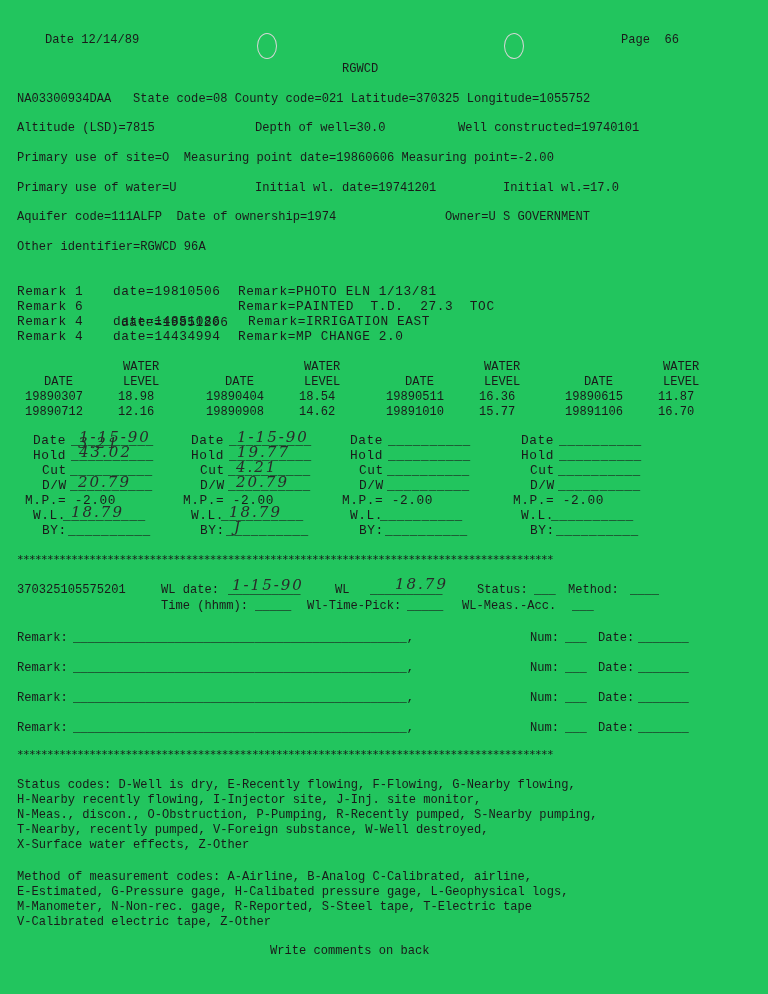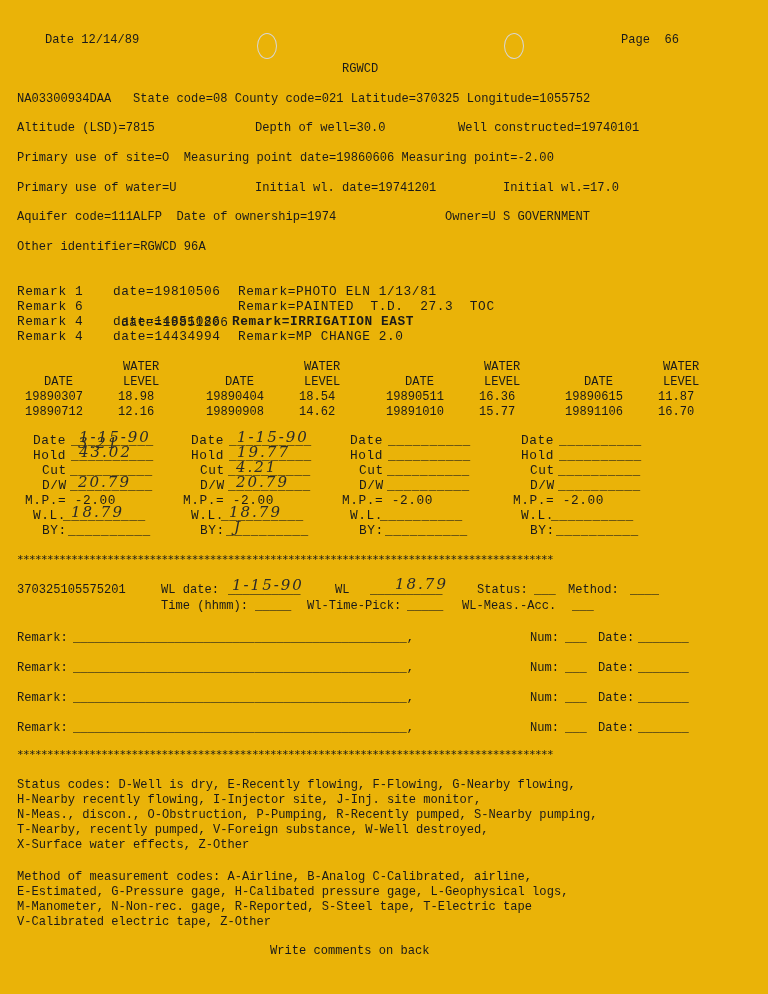--- a/index.html
+++ b/index.html
@@ -1,17 +1,17 @@
 <!DOCTYPE html>
 <html><head>
 <meta charset="utf-8">
 <style>
   html, body { margin: 0; padding: 0; background: #ffffff; }
   body { width: 768px; height: 994px; position: relative; overflow: hidden; color: #1a1a1a; }
-  .pg { position: absolute; left: 0; top: 0; width: 768px; height: 994px; background: #eab308; }
+  .pg { position: absolute; left: 0; top: 0; width: 768px; height: 994px; background: #22c55e; }
   .t { position: absolute; white-space: pre; font-family: "DejaVu Sans Mono", monospace; font-size: 12.4px; letter-spacing: -0.2px; line-height: 14px; }
   .cond { font-family: "Liberation Mono", monospace; font-size: 13px; transform: scaleX(0.93); transform-origin: left top; letter-spacing: 0; }
   .dot { font-family: "Liberation Mono", monospace; font-size: 12.8px; letter-spacing: 0.6px; }
   .hw { position: absolute; white-space: pre; font-family: "DejaVu Serif", serif; font-style: italic; font-size: 15px; color: #2a2a2a; letter-spacing: 2px; }
   .punch { position: absolute; width: 18px; height: 24px; border: 1px solid #d6d6d6; border-radius: 50%; }
   .stars { position: absolute; white-space: pre; font-family: "DejaVu Sans Mono", monospace; font-size: 11px; letter-spacing: -0.6px; }
 </style>
 </head>
 <body>
 
@@ -37,21 +37,21 @@
 
   <div>
     <div class="t dot" style="left:17px;top:285px;">Remark 1</div>
     <div class="t dot" style="left:113px;top:285px;">date=19810506</div>
     <div class="t dot" style="left:238px;top:285px;">Remark=PHOTO ELN 1/13/81</div>
     <div class="t dot" style="left:17px;top:300px;">Remark 6</div>
     <div class="t dot" style="left:121px;top:300px;margin-top:16px;">date=19851206</div>
     <div class="t dot" style="left:238px;top:300px;">Remark=PAINTED  T.D.  27.3  TOC</div>
     <div class="t dot" style="left:17px;top:315px;">Remark 4</div>
     <div class="t dot" style="left:113px;top:315px;">date=14851086</div>
-    <div class="t dot" style="left:232px;top:315px;font-weight:bold;">Remark=IRRIGATION EAST</div>
+    <div class="t dot" style="left:248px;top:315px;">Remark=IRRIGATION EAST</div>
     <div class="t dot" style="left:17px;top:330px;">Remark 4</div>
     <div class="t dot" style="left:113px;top:330px;">date=14434994</div>
     <div class="t dot" style="left:238px;top:330px;">Remark=MP CHANGE 2.0</div>
   </div>
 
   <div id="wl-table">
       <div class="t cond" style="left: 123px; top: 360px;">WATER</div>
       <div class="t cond" style="left: 44px; top: 375px;">DATE</div>
       <div class="t cond" style="left: 123px; top: 375px;">LEVEL</div>
       <div class="t cond" style="left: 25px; top: 390px;">19890307</div>

